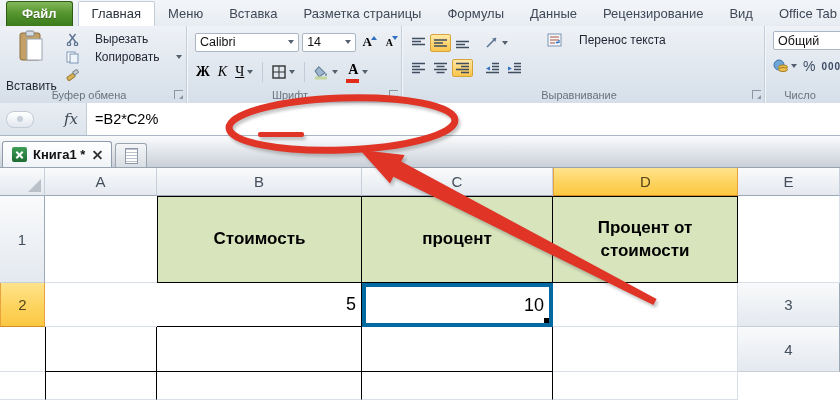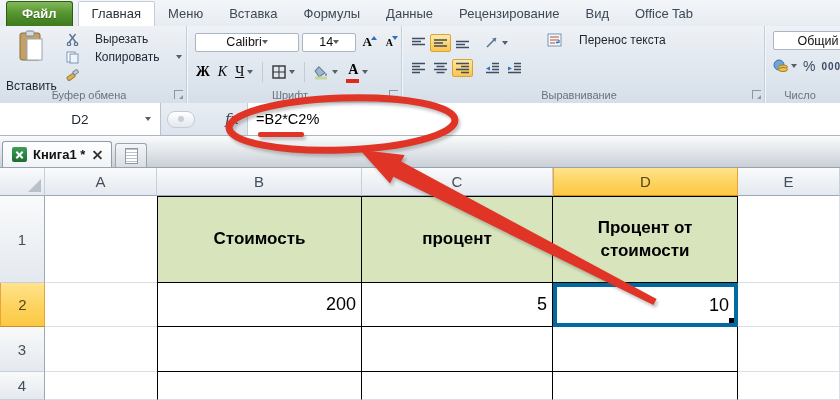--- a/index.html
+++ b/index.html
@@ -32,21 +32,21 @@
   .tog.on{background:linear-gradient(#ffe9a8,#fcd575 50%,#fbc54d);border-color:#d5a53c}
   
   .g-clip{width:186px}
   .clip-body{display:flex;padding:4px 4px 0 6px;gap:6px}
   .paste{width:56px;display:flex;flex-direction:column;align-items:center;gap:17px;font-size:12px;color:#1e2430}
   .sbtns{display:flex;flex-direction:column;gap:2px;padding-top:1px}
   
   .g-font{width:214px}
   .font-r1{display:flex;align-items:center;gap:3px;padding:5px 0 0 8px}
   .combo{background:#fff;border:1px solid #abb6c4;border-radius:2px;display:flex;align-items:center;
-         justify-content:center;padding:1px 4px;font-size:12.5px;color:#111;height:19px;box-sizing:border-box}
+         justify-content:space-between;padding:1px 4px;font-size:12.5px;color:#111;height:19px;box-sizing:border-box}
   .font-r2{display:flex;align-items:center;gap:2px;padding:6px 0 0 6px}
   .vsep{width:1px;height:20px;background:#c2cbd7;margin:0 4px}
   .bld{font-weight:bold;font-size:14px;font-family:"Liberation Serif",serif}
   .itl{font-style:italic;font-size:14px;font-family:"Liberation Serif",serif}
   .unl{text-decoration:underline;font-size:14px;font-family:"Liberation Serif",serif}
   .fc-bar{position:absolute;left:2px;bottom:1px;width:13px;height:4px}
   .rel{position:relative}
   .grow-a{font-size:13px;font-weight:bold;font-family:"Liberation Serif",serif}
   .shrink-a{font-size:10px;font-weight:bold;font-family:"Liberation Serif",serif}
   .tri-up{width:0;height:0;border-left:3px solid transparent;border-right:3px solid transparent;
@@ -129,20 +129,21 @@
   .ic{flex:none;display:inline-flex}
 </style>
 </head>
 <body>
 
 <div class="tabbar">
   <div class="tab file">Файл</div>
   <div class="tab active">Главная</div>
   <div class="tab">Меню</div>
   <div class="tab">Вставка</div>
+  <div class="tab">Разметка страницы</div>
   <div class="tab">Формулы</div>
   <div class="tab">Данные</div>
   <div class="tab">Рецензирование</div>
   <div class="tab">Вид</div>
   <div class="tab">Office Tab</div>
 </div>
 
 <div class="ribbon">
 
   <div class="group g-clip">
@@ -347,24 +348,20 @@
         <span class="dd"></span>
       </div>
       <span class="pct">%</span>
       <span class="thou">000</span>
     </div>
     <div class="g-label">Число</div>
   </div>
 </div>
 
 <div class="fbar">
-  <div class="namebox">
-    <span>D2</span>
-    <span class="dd"></span>
-  </div>
   <div class="splitter">
     <span class="pill">
         <span class="pill-dot"></span>
       </span>
   </div>
   <div class="fx">fx</div>
   <div class="finput">
     <span>=B2*C2%</span>
   </div>
 </div>
@@ -391,21 +388,20 @@
 
   <div class="hd" style="border-bottom-color:#c6cfda;border-right-color:#9aa8b8">1</div>
   <div class="cell nr"></div>
   <div class="cell green chdr bt bl br bb">Стоимость</div>
   <div class="cell green chdr bt br bb">процент</div>
   <div class="cell green chdr bt br bb">Процент от стоимости</div>
   <div class="cell"></div>
 
   <div class="hd sel" style="border-bottom:1px solid #cf8d22;border-right-color:#e8a33d">2</div>
   <div class="cell nr"></div>
-  <div class="cell num bl br bb">200</div>
   <div class="cell num br bb">5</div>
   <div class="cell num selcell">10</div>
   <div class="cell"></div>
 
   <div class="hd" style="border-bottom-color:#c6cfda;border-right-color:#9aa8b8">3</div>
   <div class="cell nr"></div>
   <div class="cell bl br bb"></div>
   <div class="cell br bb"></div>
   <div class="cell br bb"></div>
   <div class="cell"></div>

